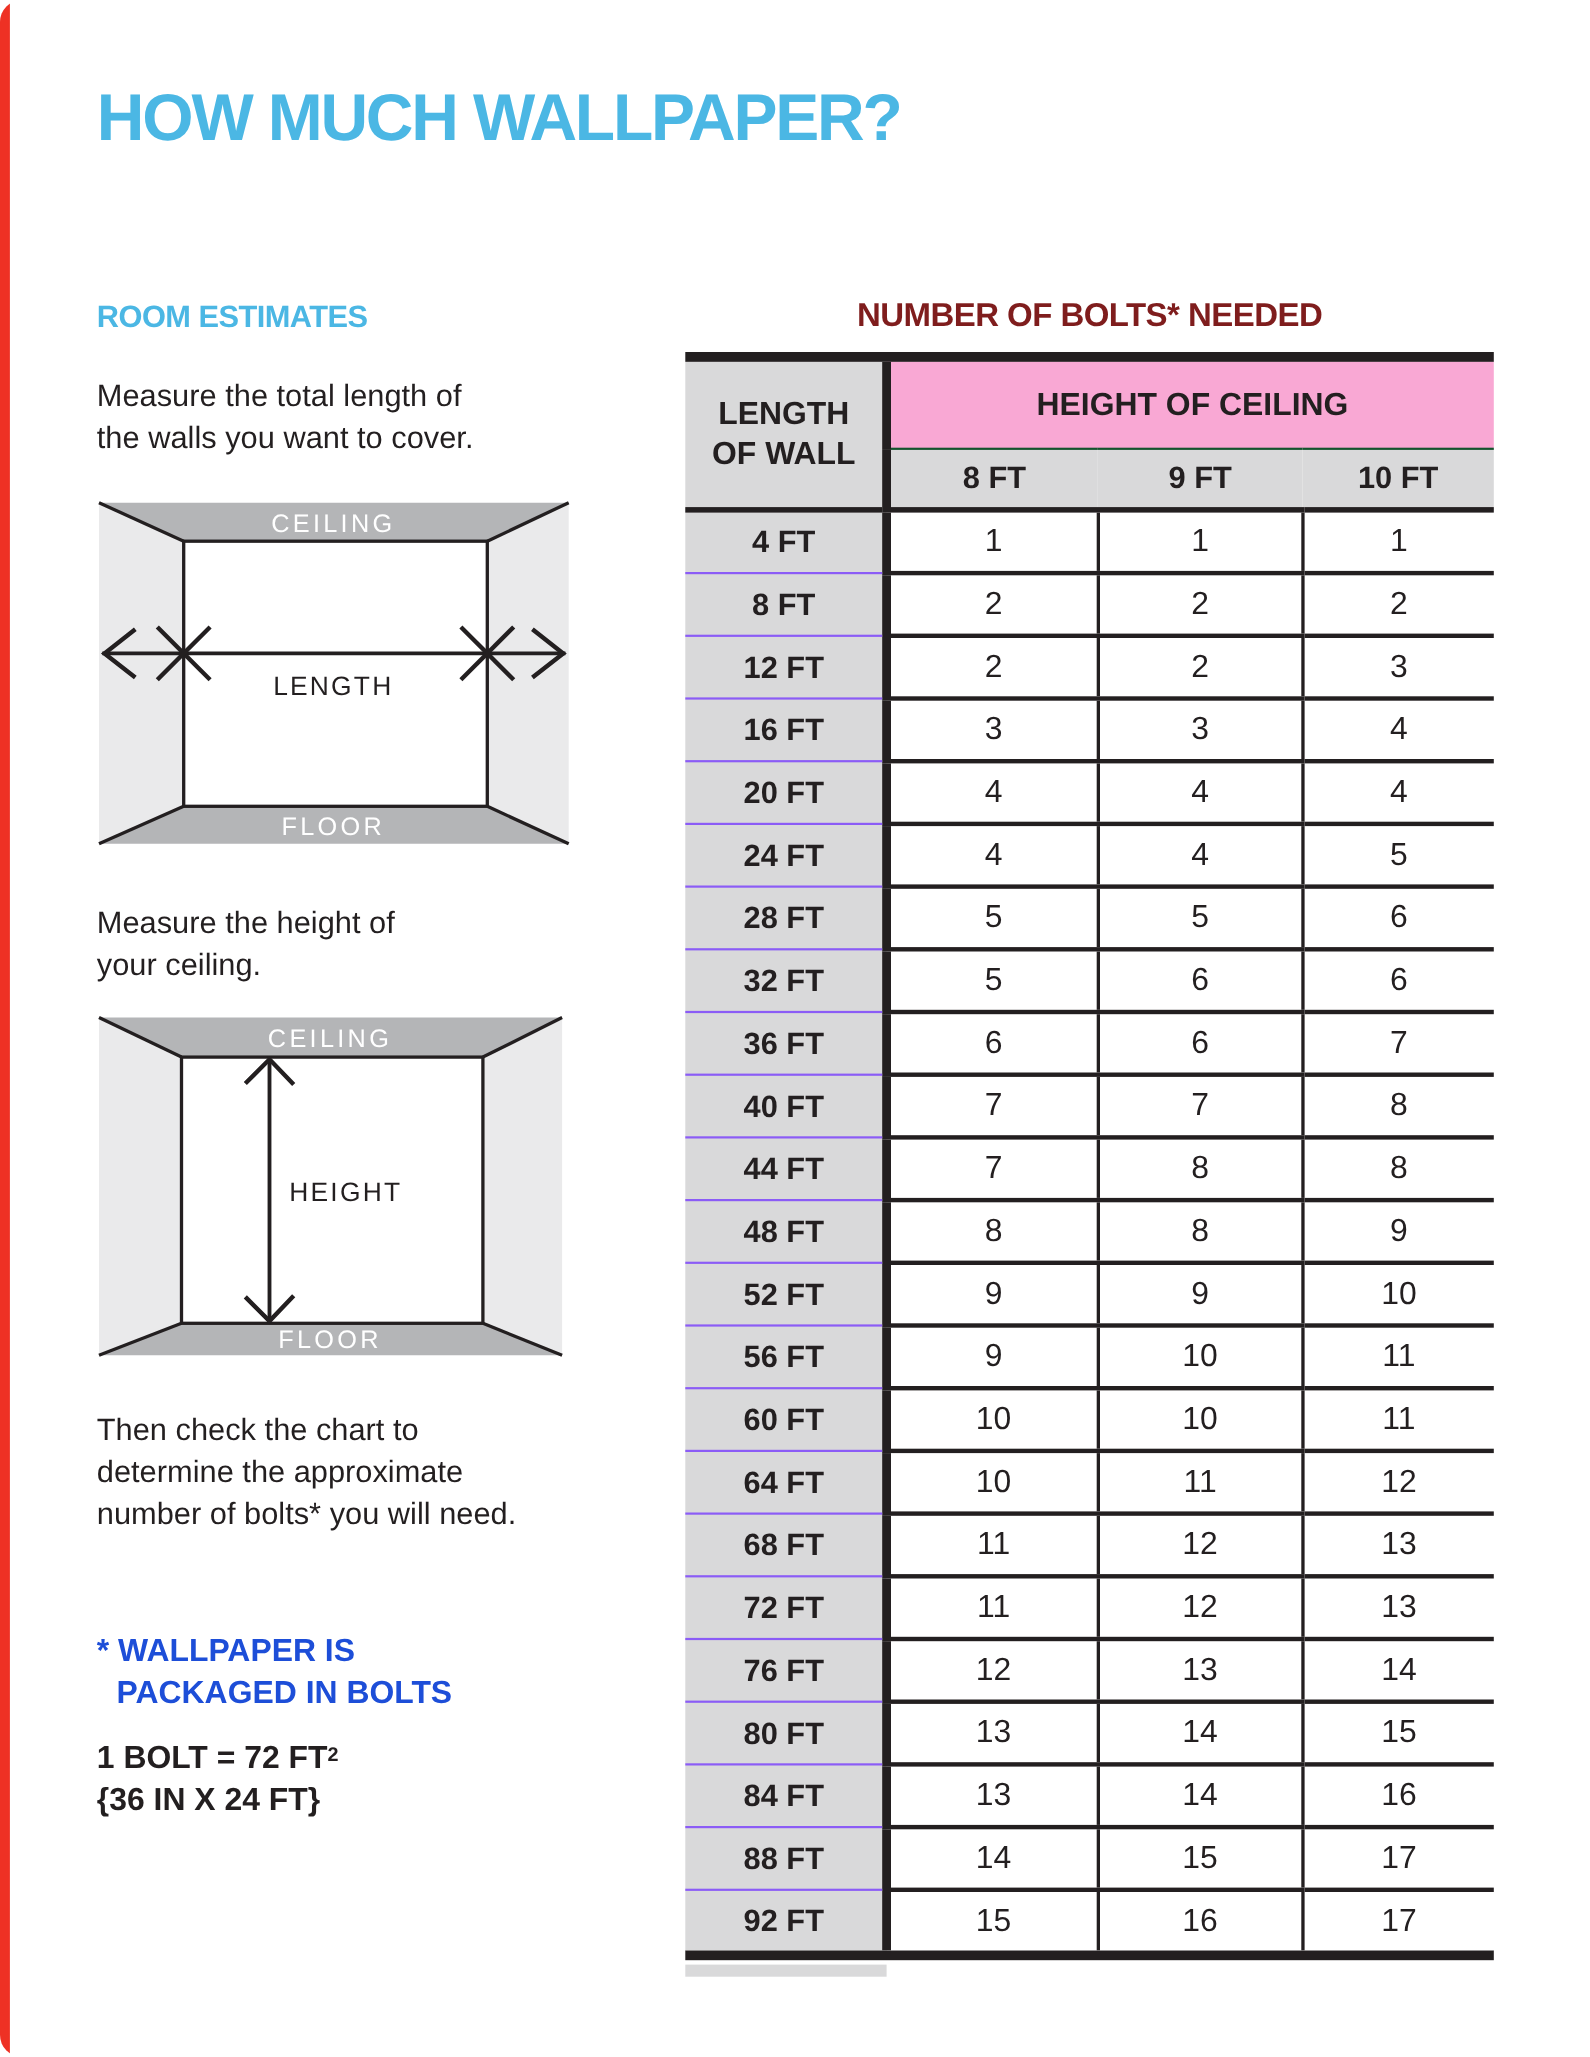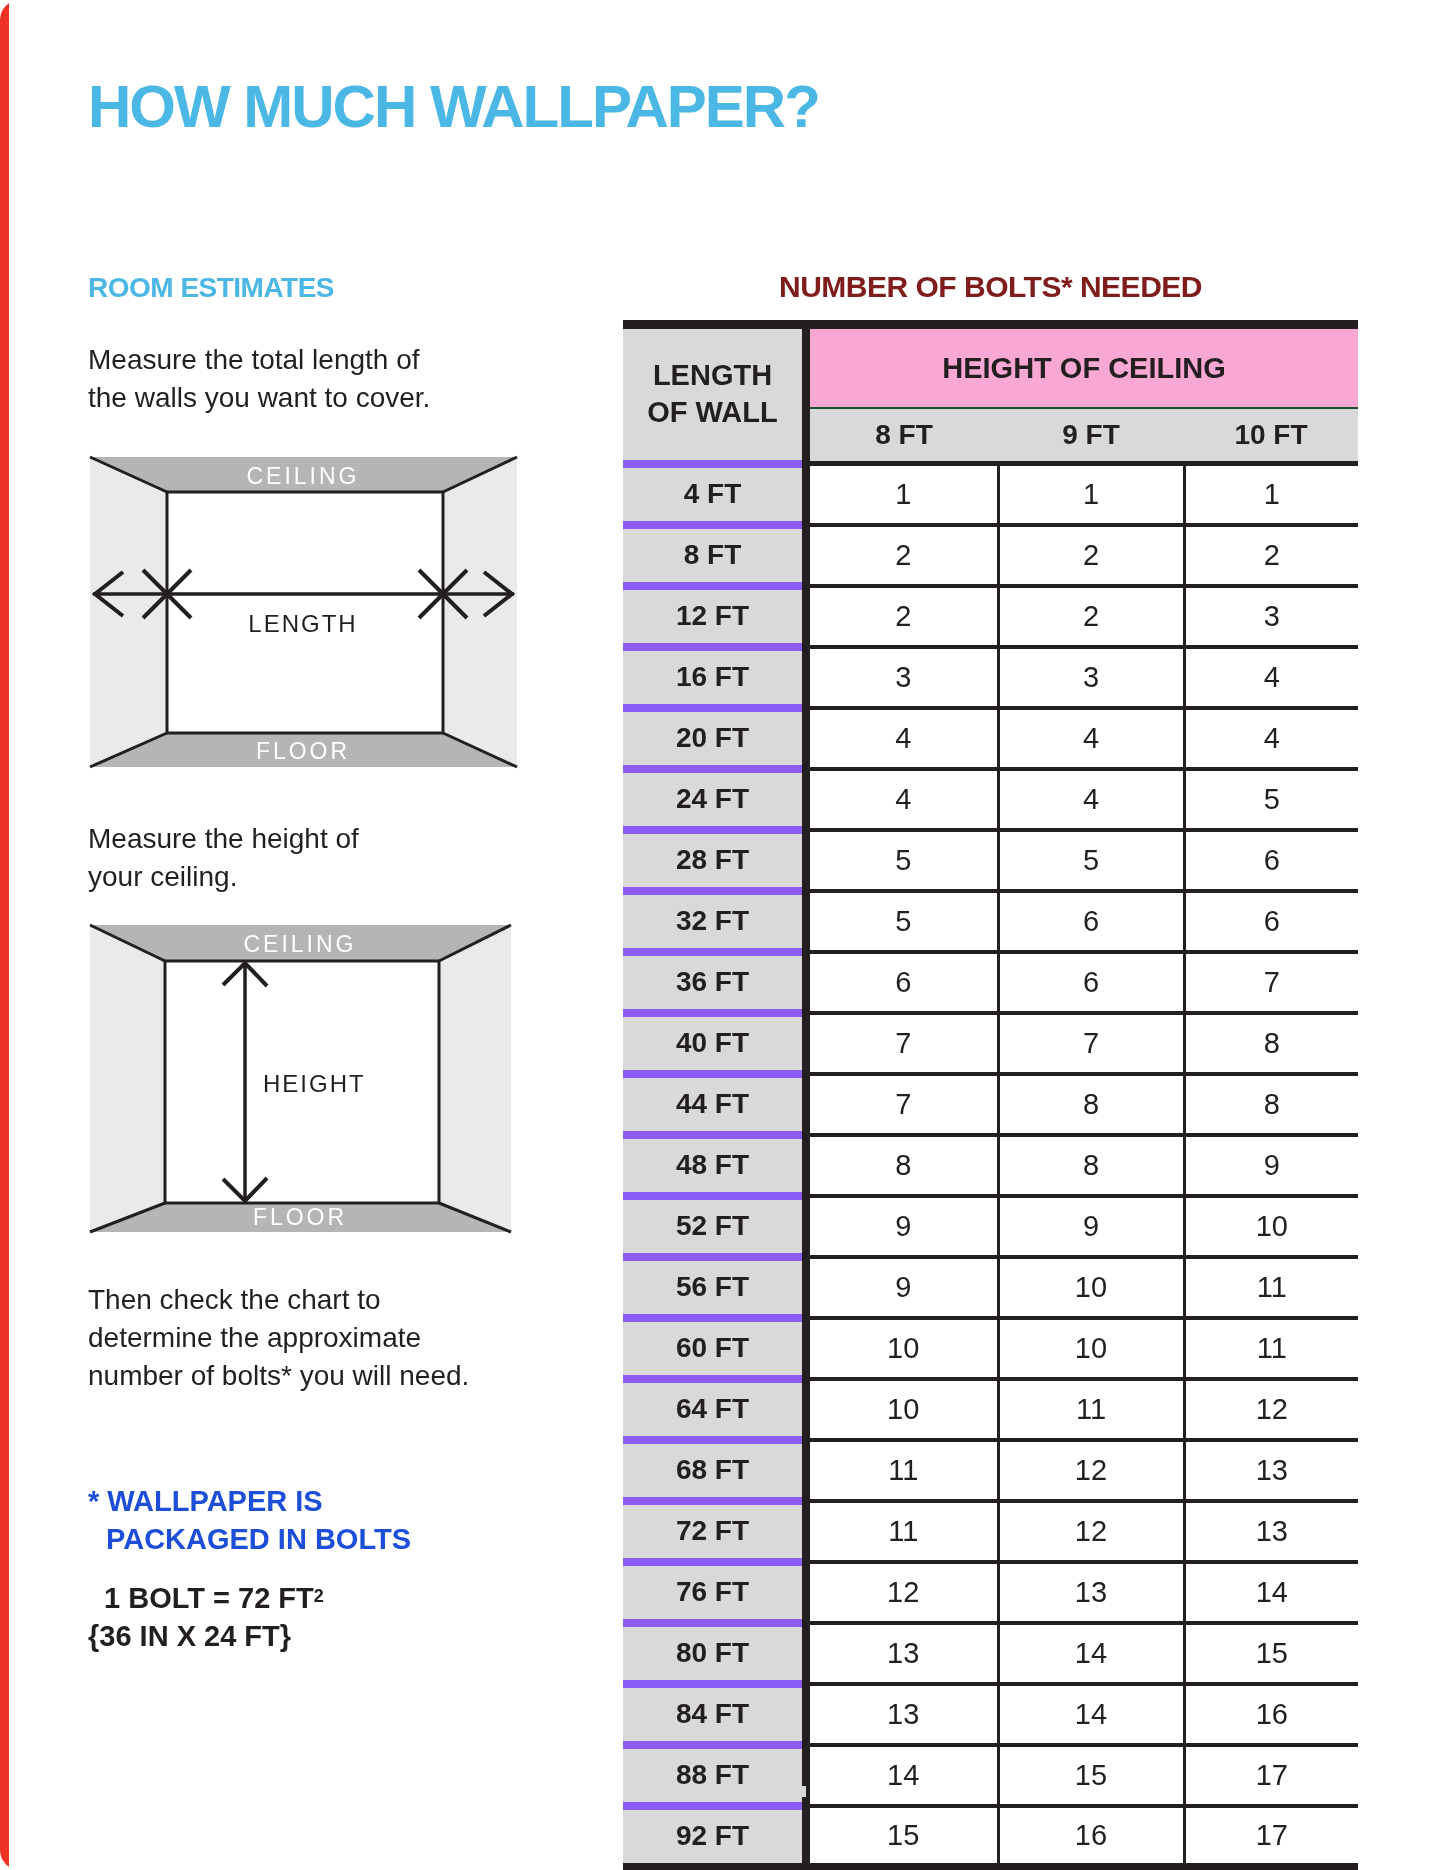--- a/index.html
+++ b/index.html
@@ -8,41 +8,41 @@
   .stripe{position:absolute;left:0;top:0;width:9px;height:1870px;background:#ee3124;}
   .title{position:absolute;left:88px;top:72px;margin:0;font-size:60px;font-weight:bold;
          letter-spacing:-2px;color:#4bb7e4;white-space:nowrap;}
   .sec-heading{position:absolute;left:88px;top:272px;margin:0;font-size:28px;font-weight:bold;
          letter-spacing:-0.5px;color:#4bb7e4;white-space:nowrap;}
   .table-heading{position:absolute;left:623px;top:270px;width:735px;margin:0;text-align:center;
          font-size:30px;font-weight:bold;letter-spacing:-0.5px;color:#7f1d1d;white-space:nowrap;}
   .body-text{position:absolute;left:88px;font-size:28px;line-height:38px;color:#231f20;}
   .note-text{position:absolute;left:88px;font-size:29px;line-height:38px;font-weight:bold;color:#1d4ed8;}
   .note-text .indent{padding-left:18px;}
-  .bolt-eq{position:absolute;left:104px;top:1582px;font-size:29px;font-weight:bold;color:#231f20;}
+  .bolt-eq{position:absolute;left:88px;top:1582px;font-size:29px;font-weight:bold;color:#231f20;}
   .bolt-eq sup{font-size:18px;vertical-align:6px;}
   .bolt-dims{position:absolute;left:88px;top:1620px;font-size:29px;font-weight:bold;color:#231f20;}
   .diagram{position:absolute;left:87px;}
   .diagram text{font-family:"Liberation Sans","DejaVu Sans",sans-serif;}
   .dlabel{font-size:23px;letter-spacing:3px;fill:#ffffff;}
   .dmeasure{font-size:24px;letter-spacing:2px;fill:#231f20;}
 
   .tablewrap{position:absolute;left:623px;top:320px;width:735px;
              border-top:9px solid #231f20;border-bottom:9px solid #231f20;}
   .tablewrap table{border-collapse:collapse;table-layout:fixed;width:100%;}
   .tablewrap td{padding:0;text-align:center;vertical-align:middle;}
   td.rowhead{background:#d9d9da;font-size:29px;font-weight:bold;line-height:37px;
              border-bottom:5px solid #231f20;}
   td.colgroup{background:#f9a8d4;font-size:29px;font-weight:bold;height:78px;
              border-left:8px solid #231f20;border-bottom:2px solid #14532d;}
   td.subhead{background:#d9d9da;font-size:28px;font-weight:bold;height:52px;
              border-bottom:5px solid #231f20;}
   td.subhead.c1{border-left:8px solid #231f20;}
   td.rowlabel{background:#d9d9da;font-size:28px;font-weight:bold;height:53px;
-             border-top:8px solid #8b5cf6;}
+             border-top:2px solid #8b5cf6;}
   td.cell{background:#ffffff;font-size:29px;height:53px;
              border-top:4px solid #231f20;border-left:3px solid #231f20;}
   td.cell.c1{border-left:8px solid #231f20;}
   .gray-tab{position:absolute;left:623px;top:1786px;width:183px;height:11px;background:#d9d9da;}
 </style>
 </head>
 <body>
 
 <div class="page">
   <div class="stripe"></div>

